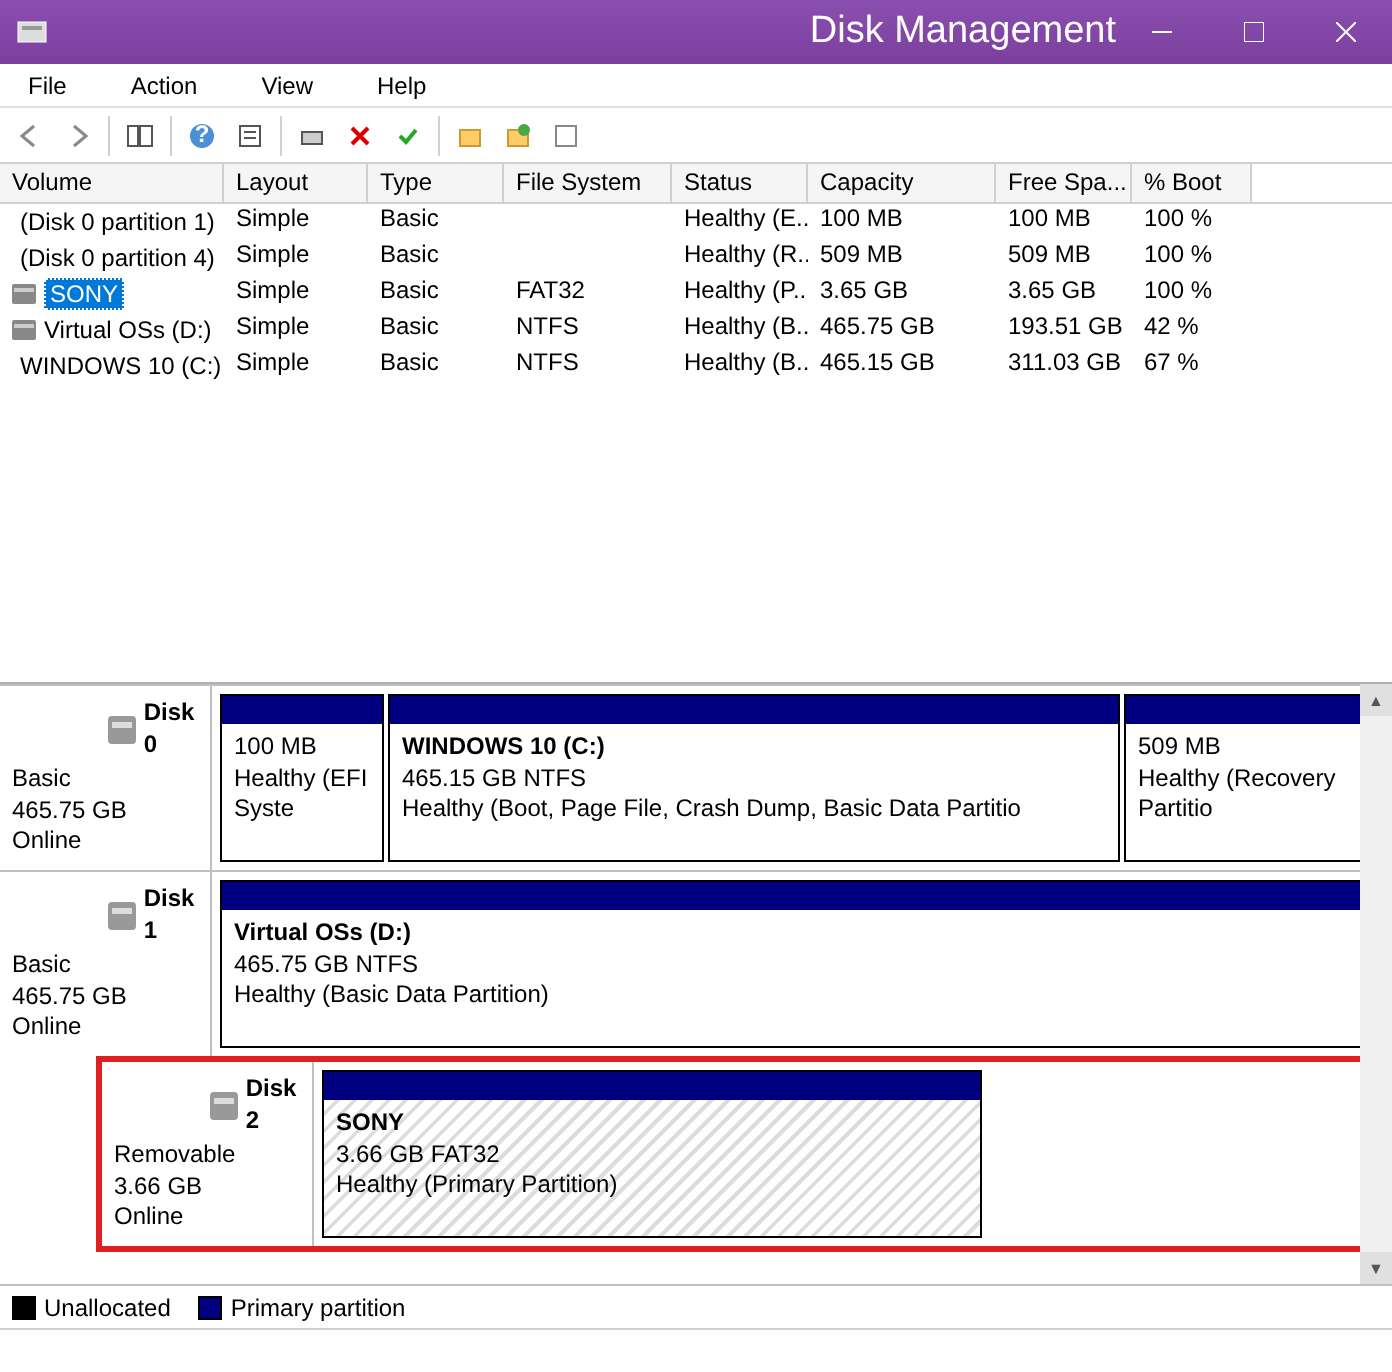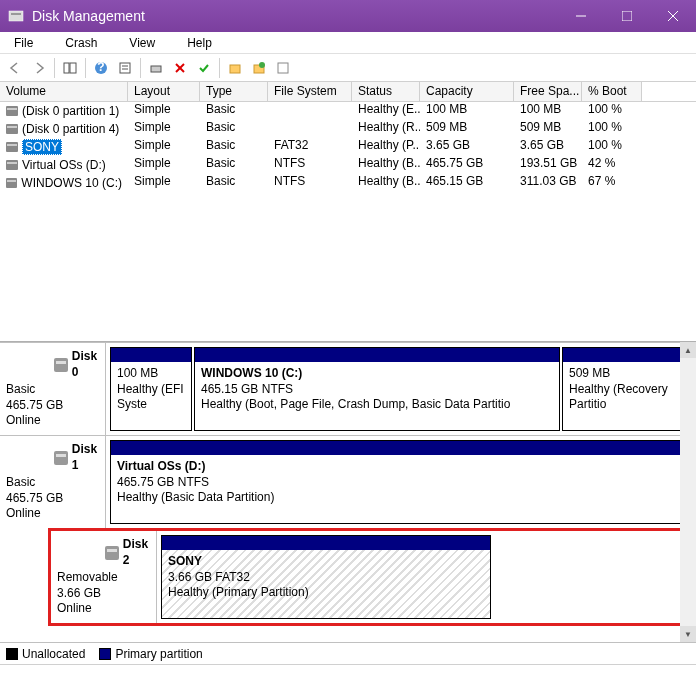--- a/index.html
+++ b/index.html
@@ -1,20 +1,20 @@
 <!DOCTYPE html>
 <html><head>
 <meta charset="utf-8">
 <style>
 * { box-sizing: border-box; margin: 0; padding: 0; font-family: "Segoe UI", Tahoma, sans-serif; font-size: 12px; }
 body { background: #fff; width: 696px; height: 686px; overflow: hidden; }
 
 .titlebar { background: #7b3f9e; background: linear-gradient(180deg, #8a4faf 0%, #7b3f9e 100%); height: 32px; display: flex; align-items: center; padding-left: 8px; color: #fff; }
 .titlebar .icon { width: 16px; height: 16px; margin-right: 8px; }
-.titlebar .title { flex: 1; font-size: 14px; }
+.titlebar .title { flex: 1; font-size: 19px; text-align: right; }
 .titlebar .win-btns { display: flex; height: 100%; }
 .titlebar .win-btns div { width: 46px; display: flex; align-items: center; justify-content: center; color: #fff; }
 .titlebar .win-btns div svg { width: 10px; height: 10px; }
 
 .menubar { height: 22px; border-bottom: 1px solid #e0e0e0; display: flex; align-items: center; padding-left: 6px; gap: 16px; }
 .menubar .menu-item { padding: 2px 8px; }
 
 .toolbar { height: 28px; border-bottom: 1px solid #d0d0d0; display: flex; align-items: center; padding-left: 4px; gap: 2px; }
 .tb-btn { width: 22px; height: 22px; display: flex; align-items: center; justify-content: center; border: 1px solid transparent; }
 .tb-sep { width: 1px; height: 20px; background: #d0d0d0; margin: 0 2px; }
@@ -23,21 +23,21 @@
 .vl-header { display: flex; background: #fff; border-bottom: 1px solid #d0d0d0; height: 20px; }
 .vl-header div { border-right: 1px solid #d0d0d0; padding: 2px 6px; overflow: hidden; white-space: nowrap; background: #f5f5f5; }
 .vl-row { display: flex; height: 18px; }
 .vl-row > div { padding: 0 6px; overflow: hidden; white-space: nowrap; }
 .vl-row .vol-name { display: flex; align-items: center; gap: 4px; }
 .vl-row .disk-ico { width: 12px; height: 10px; background: #888; border-radius: 1px; position: relative; }
 .vl-row .disk-ico::before { content: ""; position: absolute; top: 2px; left: 1px; right: 1px; height: 2px; background: #ccc; }
 .vl-row.selected .vol-name .label-box { background: #0078d7; color: #fff; border: 1px dotted #fff; padding: 0 2px; }
 .red-highlight { border: 2px solid #e02020; }
 
-.c-vol { width: 128px; }
+.c-vol { width: 112px; }
 .c-lay { width: 72px; }
 .c-typ { width: 68px; }
 .c-fs  { width: 84px; }
 .c-sta { width: 68px; }
 .c-cap { width: 94px; }
 .c-fre { width: 68px; }
 .c-pct { width: 60px; }
 
 .graphical { overflow-y: auto; height: 300px; position: relative; }
 .disk-row { display: flex; border-top: 1px solid #c0c0c0; min-height: 88px; }
@@ -94,21 +94,21 @@
         <svg viewBox="0 0 10 10">
           <line x1="0" y1="0" x2="10" y2="10" stroke="#fff" stroke-width="1"></line>
           <line x1="10" y1="0" x2="0" y2="10" stroke="#fff" stroke-width="1"></line>
         </svg>
       </div>
   </div>
 </div>
 
 <div class="menubar">
   <div class="menu-item">File</div>
-  <div class="menu-item">Crash</div>
+  <div class="menu-item">Action</div>
   <div class="menu-item">View</div>
   <div class="menu-item">Help</div>
 </div>
 
 <div class="toolbar">
   <div class="tb-btn">
       <svg width="14" height="14" viewBox="0 0 14 14">
         <path d="M9 2 L3 7 L9 12" fill="none" stroke="#888" stroke-width="1.5"></path>
       </svg>
     </div>

